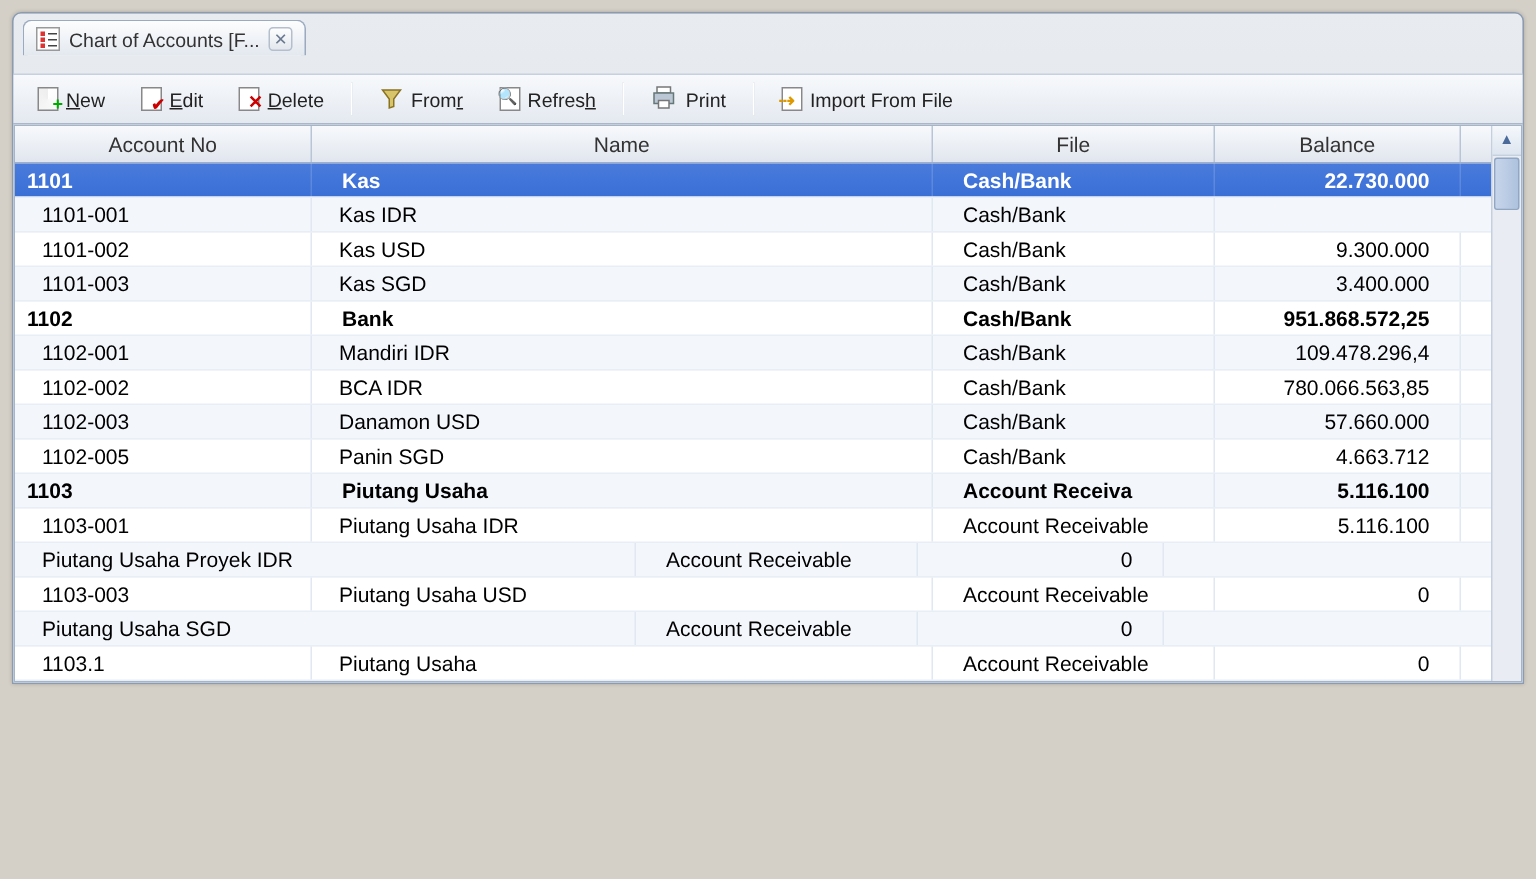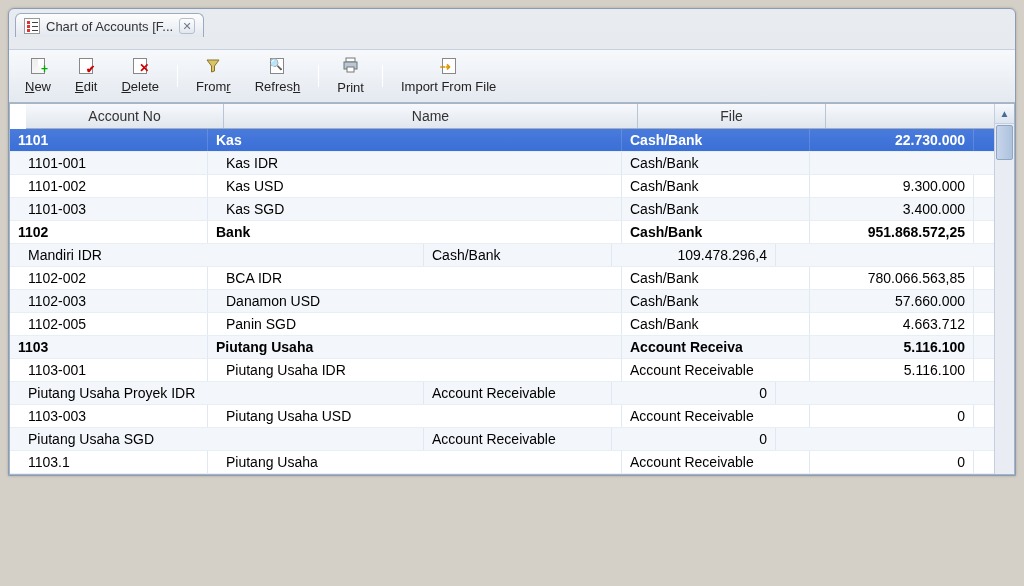--- a/index.html
+++ b/index.html
@@ -80,21 +80,20 @@
       border-bottom: 1px solid #aab7c9;
     }
     .tb-btn {
       display:flex;
       align-items:center;
       gap:5px;
       padding: 3px 6px;
       cursor:pointer;
       color:#222;
       border-radius:3px;
-      flex-direction:column;
     }
     .tb-btn .lbl u { text-decoration: underline; }
     .icon {
       width:18px; height:18px;
       display:inline-block;
       position:relative;
     }
     .icon-new {
       background: conic-gradient(#fff, #eee);
       border: 1px solid #888;
@@ -171,21 +170,20 @@
     .grid {
       border: 1px solid #a6b4c7;
       background:#fff;
       font-size: 14px;
       position:relative;
     }
     .grid-header {
       display:flex;
       background: linear-gradient(to bottom, #f7f9fc, #e1e6ee);
       border-bottom:1px solid #9fb0c6;
-      margin-left:16px;
     }
     .gh {
       padding: 4px 8px;
       border-right:1px solid #b8c5d6;
       text-align:center;
       color:#333;
       cursor:pointer;
       overflow:hidden;
       white-space:nowrap;
       text-overflow:ellipsis;
@@ -195,21 +193,21 @@
     .col-type { width: 188px; }
     .col-bal  { width: 164px; }
     .grid-body .row {
       display:flex;
       border-bottom: 1px solid #e8eef5;
     }
     .grid-body .row:nth-child(even) {
       background: #f3f6fb;
     }
     .cell {
-      padding: 3px 8px;
+      padding: 3px 20px;
       border-right: 1px solid #e0e8f1;
       white-space:nowrap;
       overflow:hidden;
       text-overflow:clip;
     }
     .col-bal-cell { text-align:right; }
     .row.parent { font-weight:bold; }
     .row.parent .col-acct-cell { padding-left:8px; }
     .row.child .col-acct-cell { padding-left: 18px; }
     .row.child .col-name-cell { padding-left: 18px; }
@@ -304,20 +302,21 @@
       <span class="icon icon-import"></span>
       <span class="lbl">Import From File</span>
     </div>
   </div>
 
   <div class="grid">
     <div class="grid-header">
       <div class="gh col-acct">Account No</div>
       <div class="gh col-name">Name</div>
       <div class="gh col-type">File</div>
+      <div class="gh col-bal">Balance</div>
     </div>
     <div class="grid-body">
         <div class="row parent selected">
           <div class="cell col-acct col-acct-cell">1101</div>
           <div class="cell col-name col-name-cell">Kas</div>
           <div class="cell col-type">Cash/Bank</div>
           <div class="cell col-bal col-bal-cell">22.730.000</div>
         </div>
         <div class="row child">
           <div class="cell col-acct col-acct-cell">1101-001</div>
@@ -336,20 +335,21 @@
           <div class="cell col-type">Cash/Bank</div>
           <div class="cell col-bal col-bal-cell">3.400.000</div>
         </div>
         <div class="row parent">
           <div class="cell col-acct col-acct-cell">1102</div>
           <div class="cell col-name col-name-cell">Bank</div>
           <div class="cell col-type">Cash/Bank</div>
           <div class="cell col-bal col-bal-cell">951.868.572,25</div>
         </div>
         <div class="row child">
+          <div class="cell col-acct col-acct-cell">1102-001</div>
           <div class="cell col-name col-name-cell">Mandiri IDR</div>
           <div class="cell col-type">Cash/Bank</div>
           <div class="cell col-bal col-bal-cell">109.478.296,4</div>
         </div>
         <div class="row child">
           <div class="cell col-acct col-acct-cell">1102-002</div>
           <div class="cell col-name col-name-cell">BCA IDR</div>
           <div class="cell col-type">Cash/Bank</div>
           <div class="cell col-bal col-bal-cell">780.066.563,85</div>
         </div>

